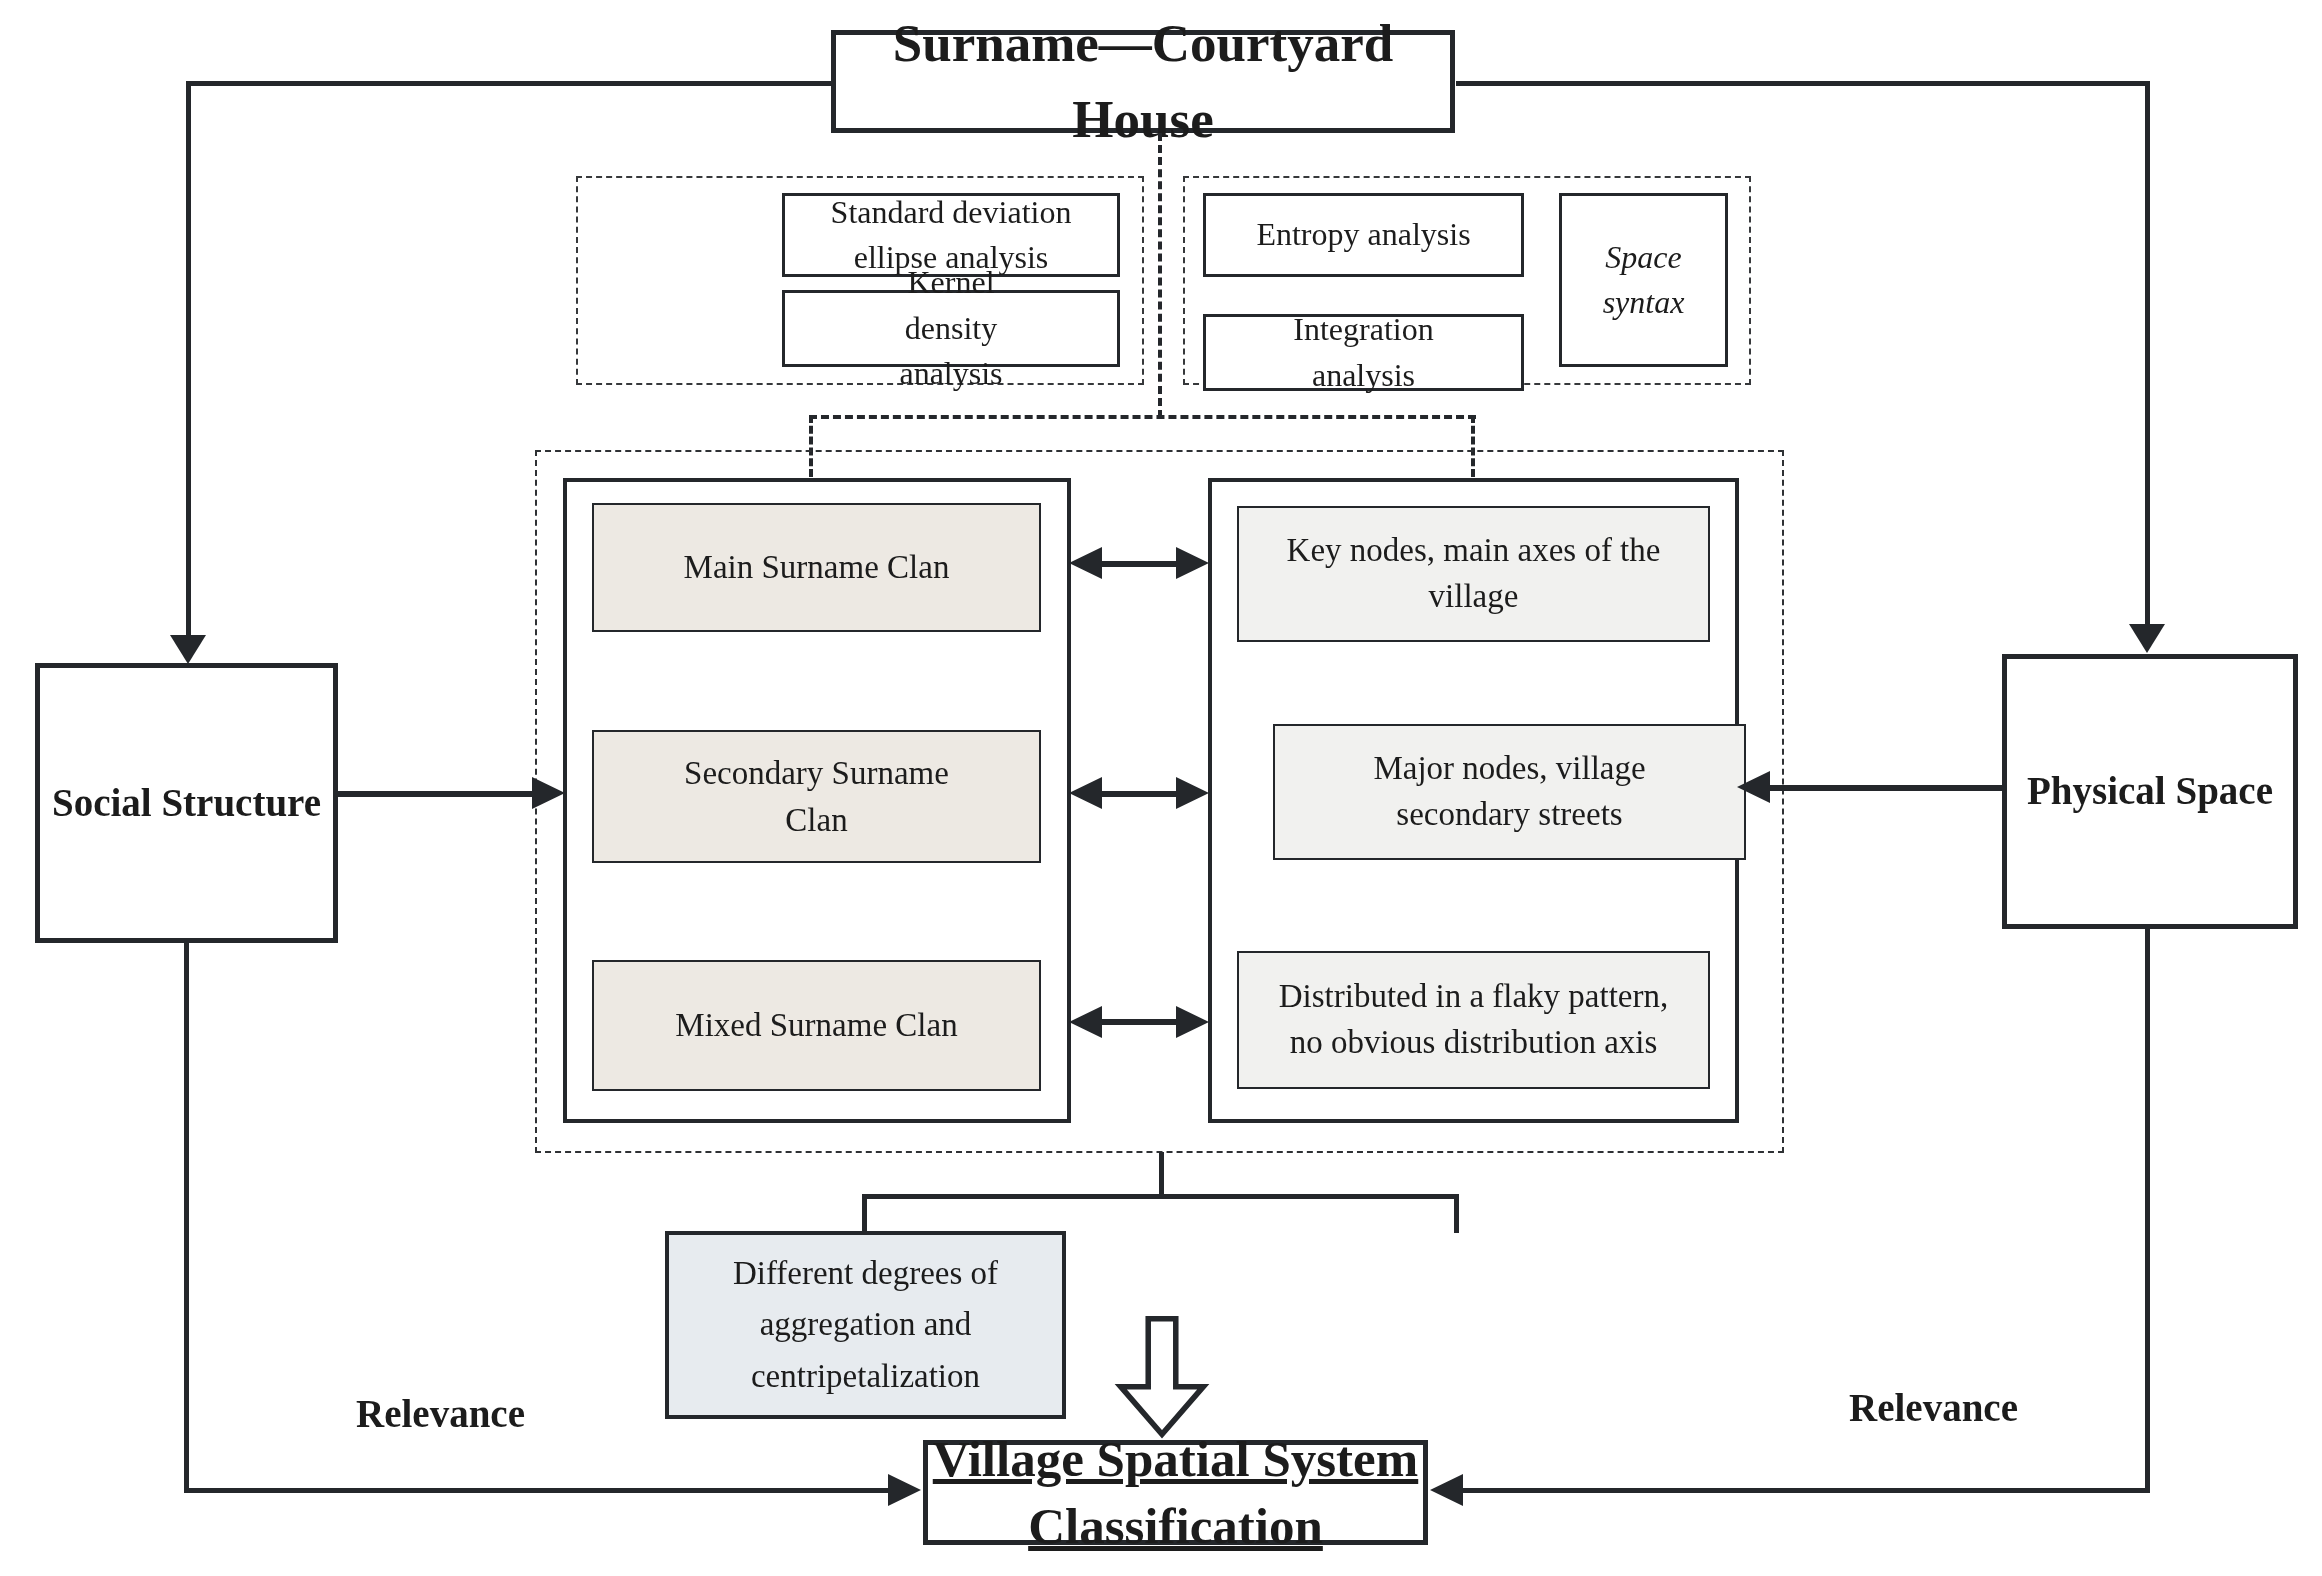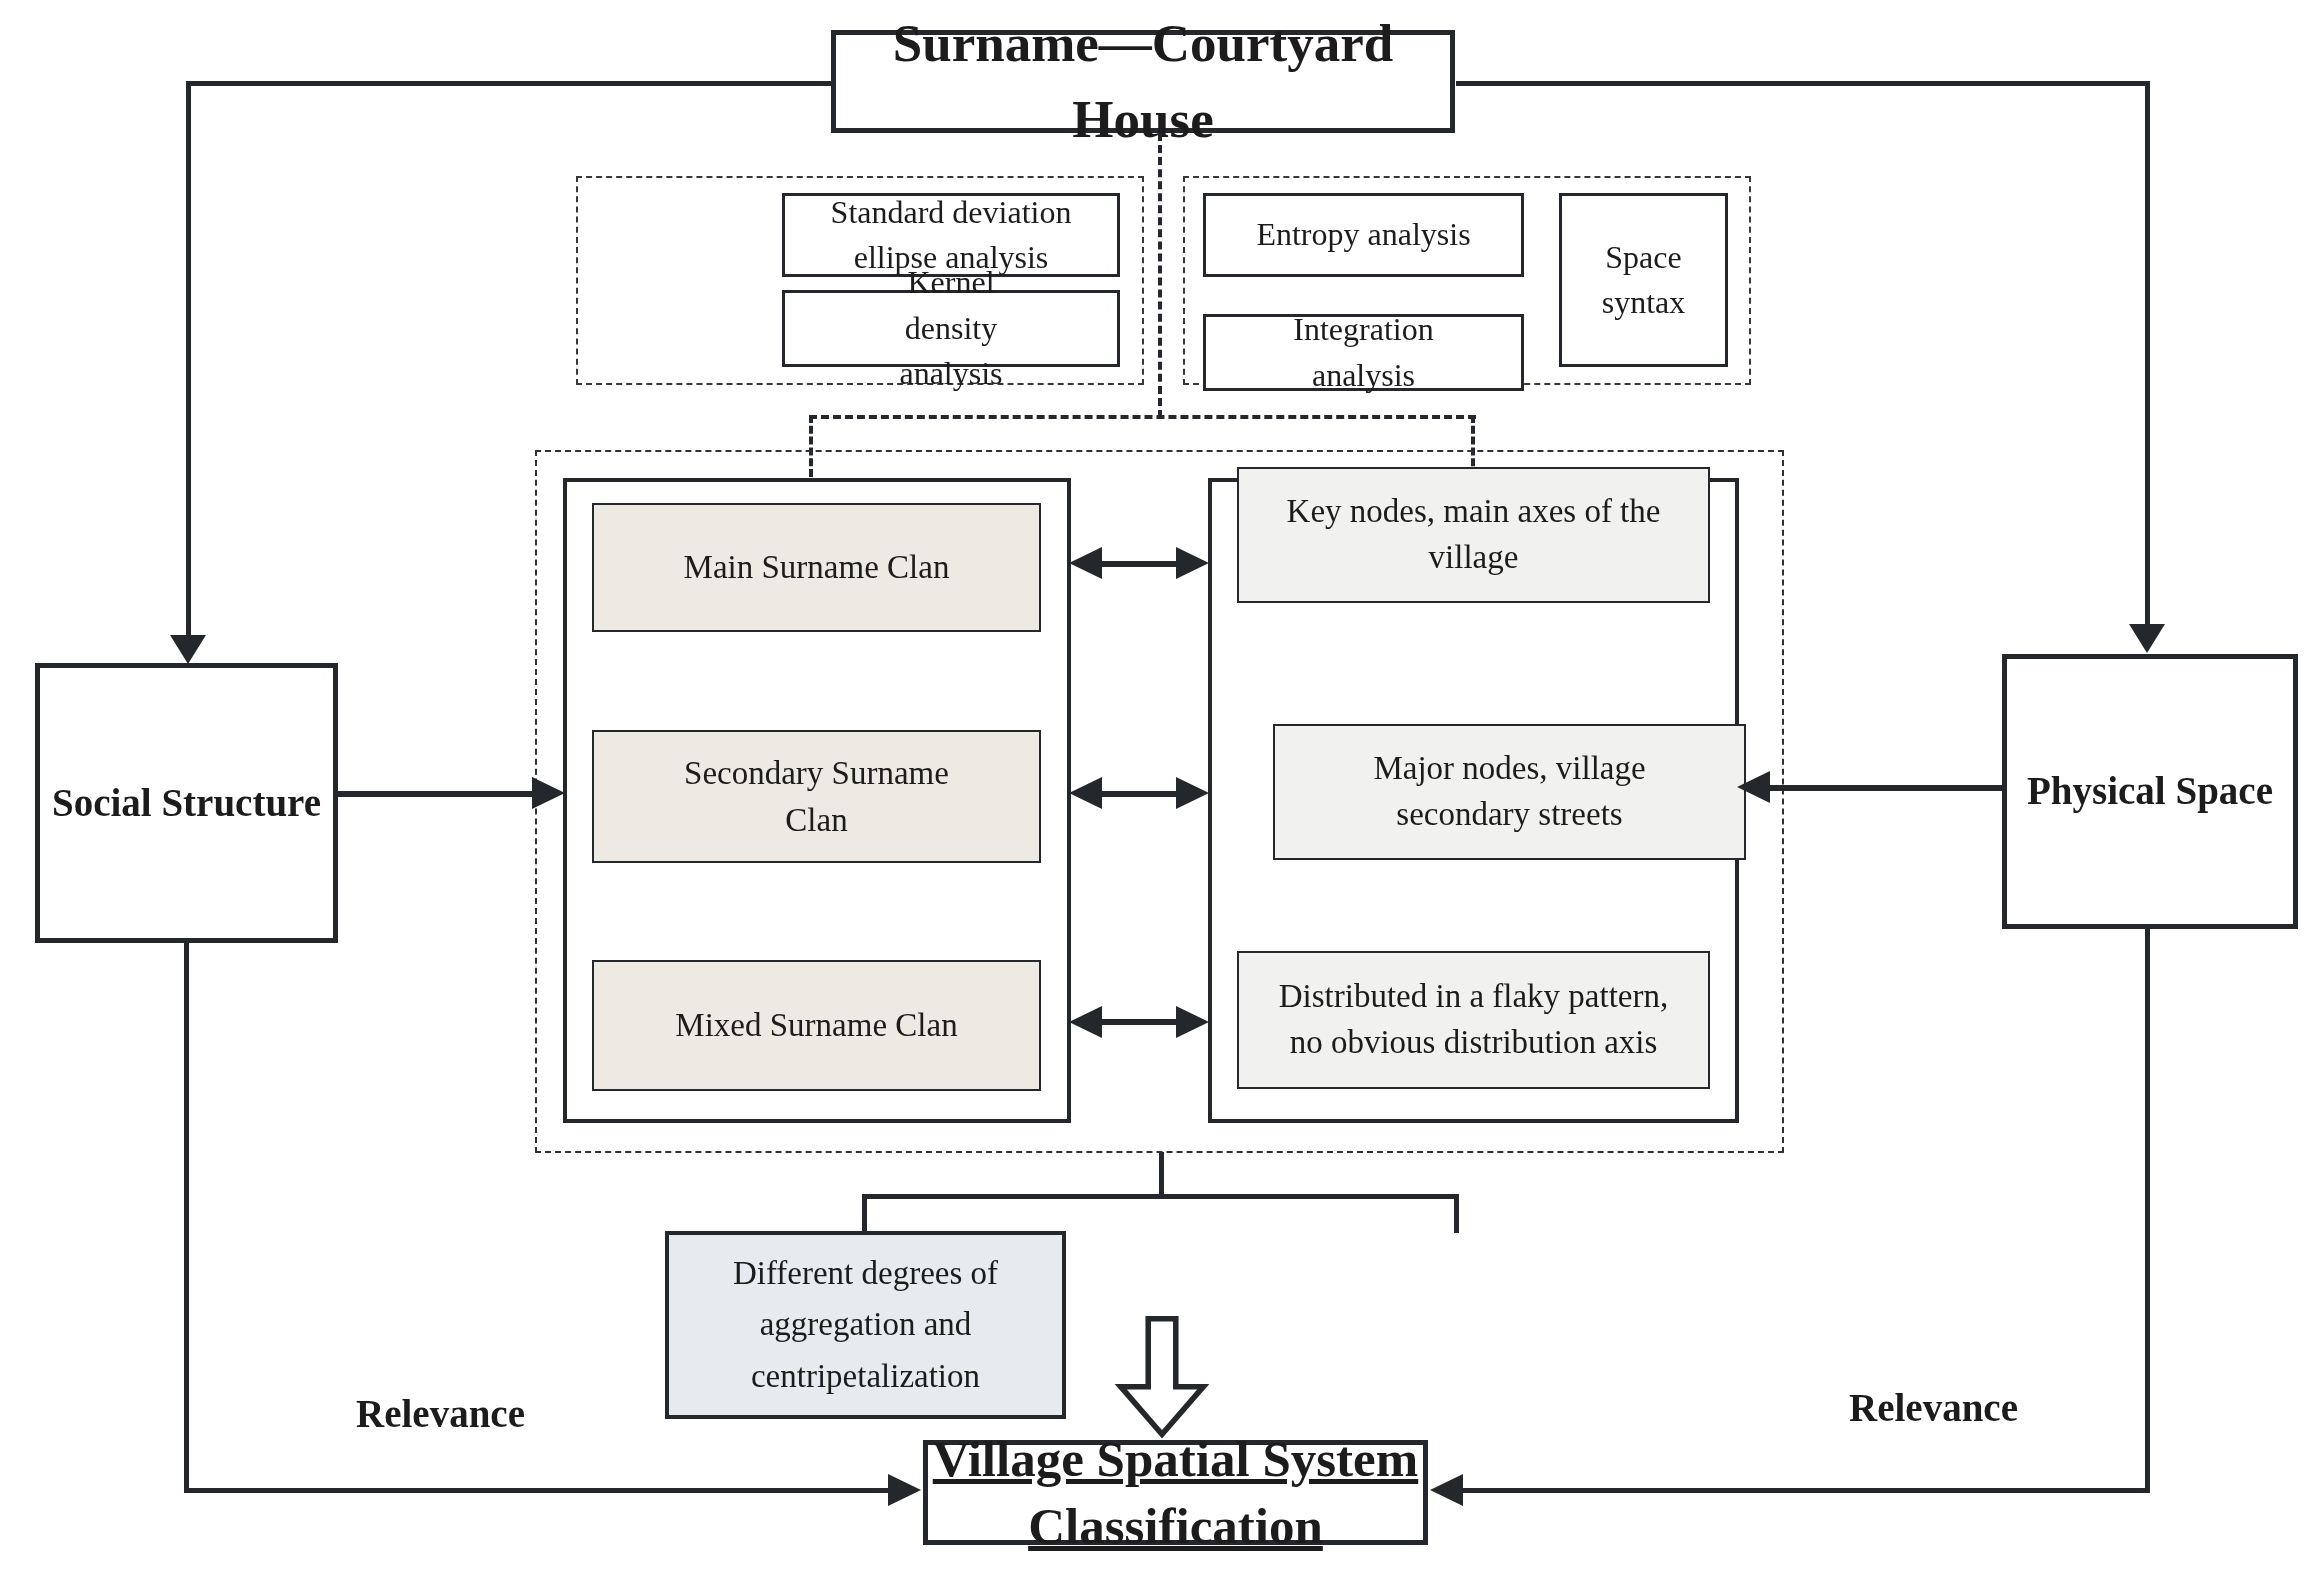--- a/index.html
+++ b/index.html
@@ -62,39 +62,39 @@
     <span>Kernel density analysis</span>
   </div>
 
   <div class="group" style="left:1183px;top:176px;width:568px;height:209px;"></div>
   <div class="box mbox" style="left:1203px;top:193px;width:321px;height:84px;">
     <span>Entropy analysis</span>
   </div>
   <div class="box mbox" style="left:1203px;top:290px;width:321px;height:77px;padding:0 54px;margin-top:24px;">
     <span>Integration analysis</span>
   </div>
-  <div class="box mbox" style="left:1559px;top:193px;width:169px;height:174px;padding:0 15px;">
+  <div class="box mbox" style="left:1559px;top:193px;width:169px;height:174px;padding:0 15px;font-style:italic;">
     <span>Space syntax</span>
   </div>
 
   <div class="group" style="left:535px;top:450px;width:1249px;height:703px;border-color:#2e3134;"></div>
 
   <div class="container" style="left:563px;top:478px;width:508px;height:645px;"></div>
   <div class="box clan" style="left:592px;top:503px;width:449px;height:129px;">
     <span>Main Surname Clan</span>
   </div>
   <div class="box clan" style="left:592px;top:730px;width:449px;height:133px;">
     <span>Secondary Surname Clan</span>
   </div>
   <div class="box clan" style="left:592px;top:960px;width:449px;height:131px;">
     <span>Mixed Surname Clan</span>
   </div>
 
   <div class="container" style="left:1208px;top:478px;width:531px;height:645px;"></div>
-  <div class="box spatial" style="left:1237px;top:467px;width:473px;height:136px;">
+  <div class="box spatial" style="left:1237px;top:506px;width:473px;height:136px;">
     <span>Key nodes, main axes of the village</span>
   </div>
   <div class="box spatial" style="left:1237px;top:724px;width:473px;height:136px;margin-left:36px;">
     <span>Major nodes, village secondary streets</span>
   </div>
   <div class="box spatial" style="left:1237px;top:951px;width:473px;height:138px;">
     <span>Distributed in a flaky pattern, no obvious distribution axis</span>
   </div>
 
   <div class="line" style="left:1098px;top:561px;width:83px;height:5.5px;"></div>

